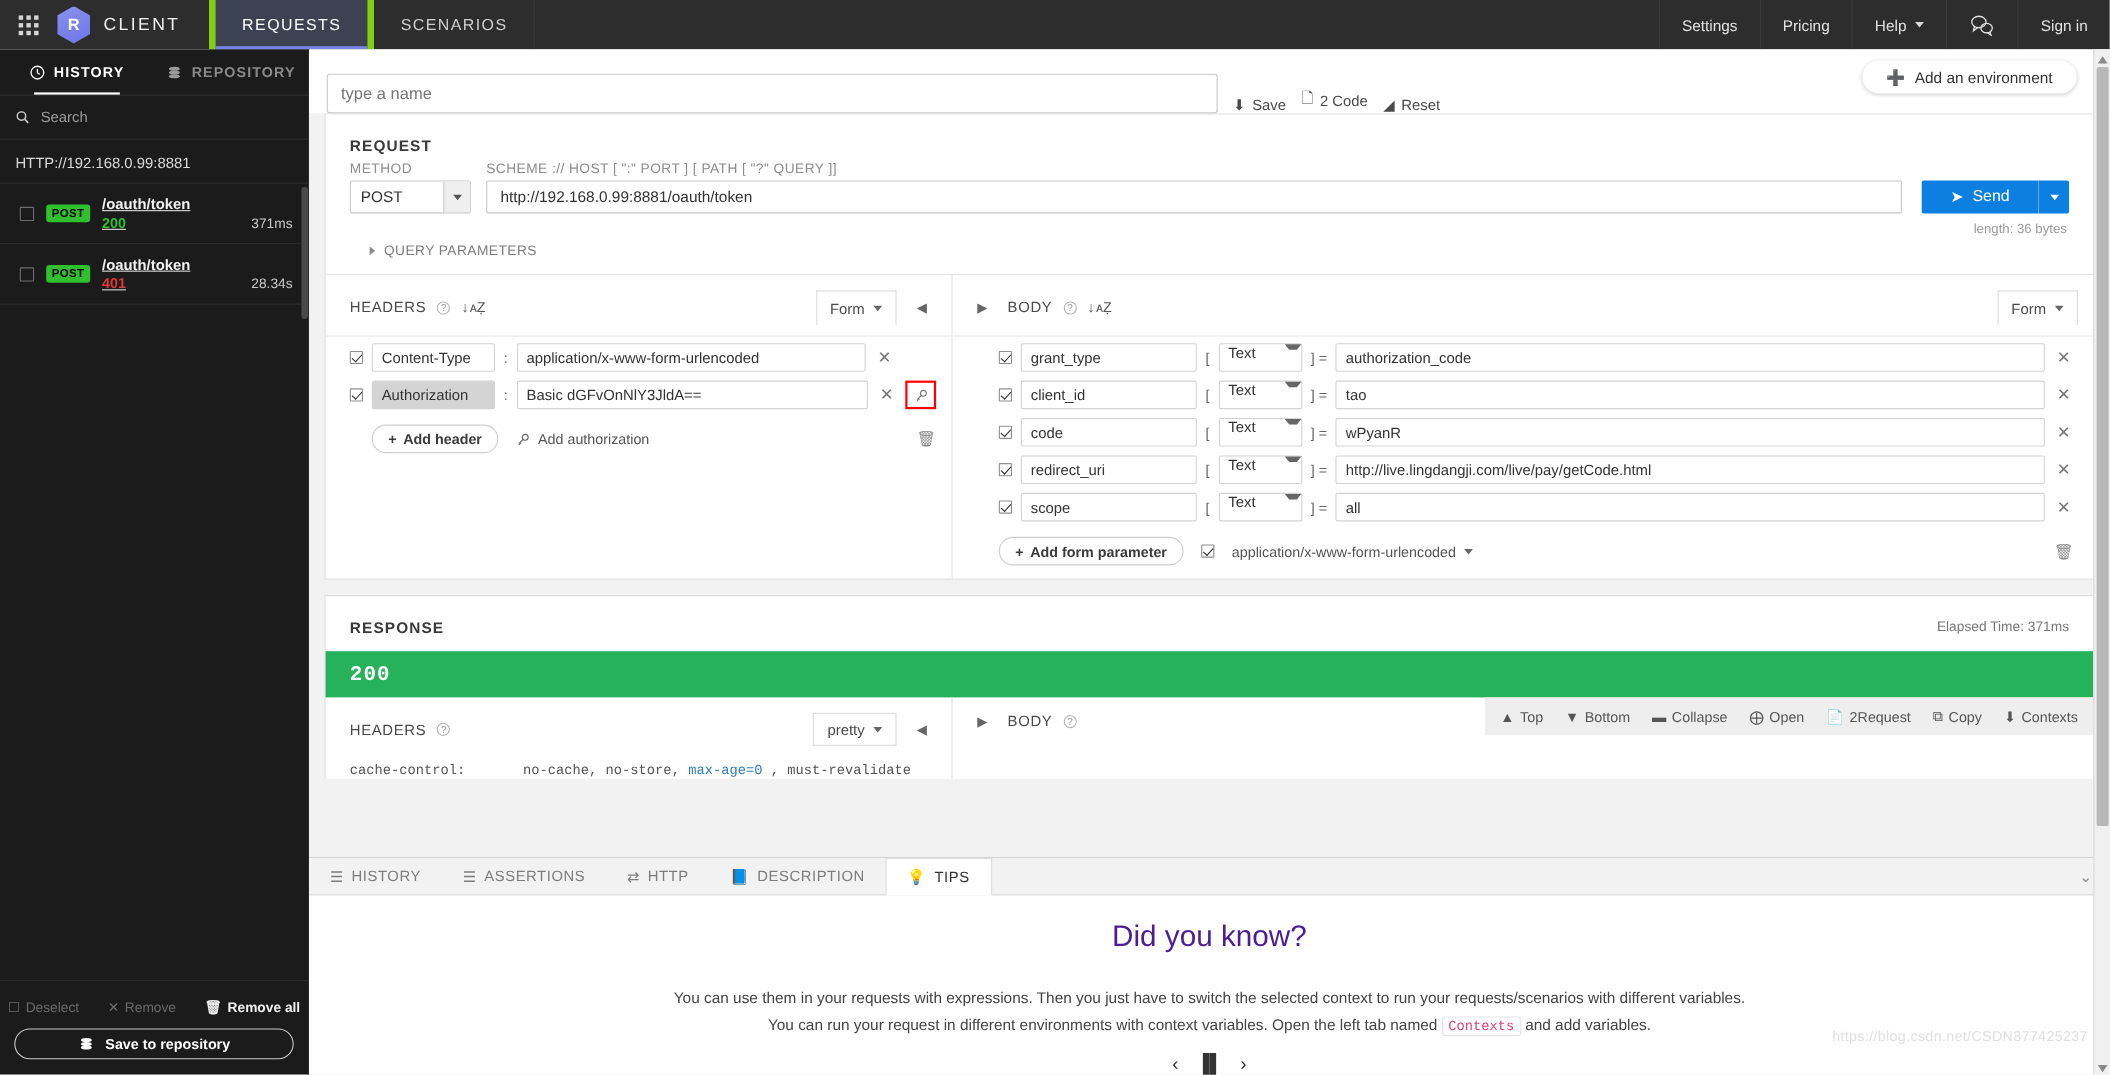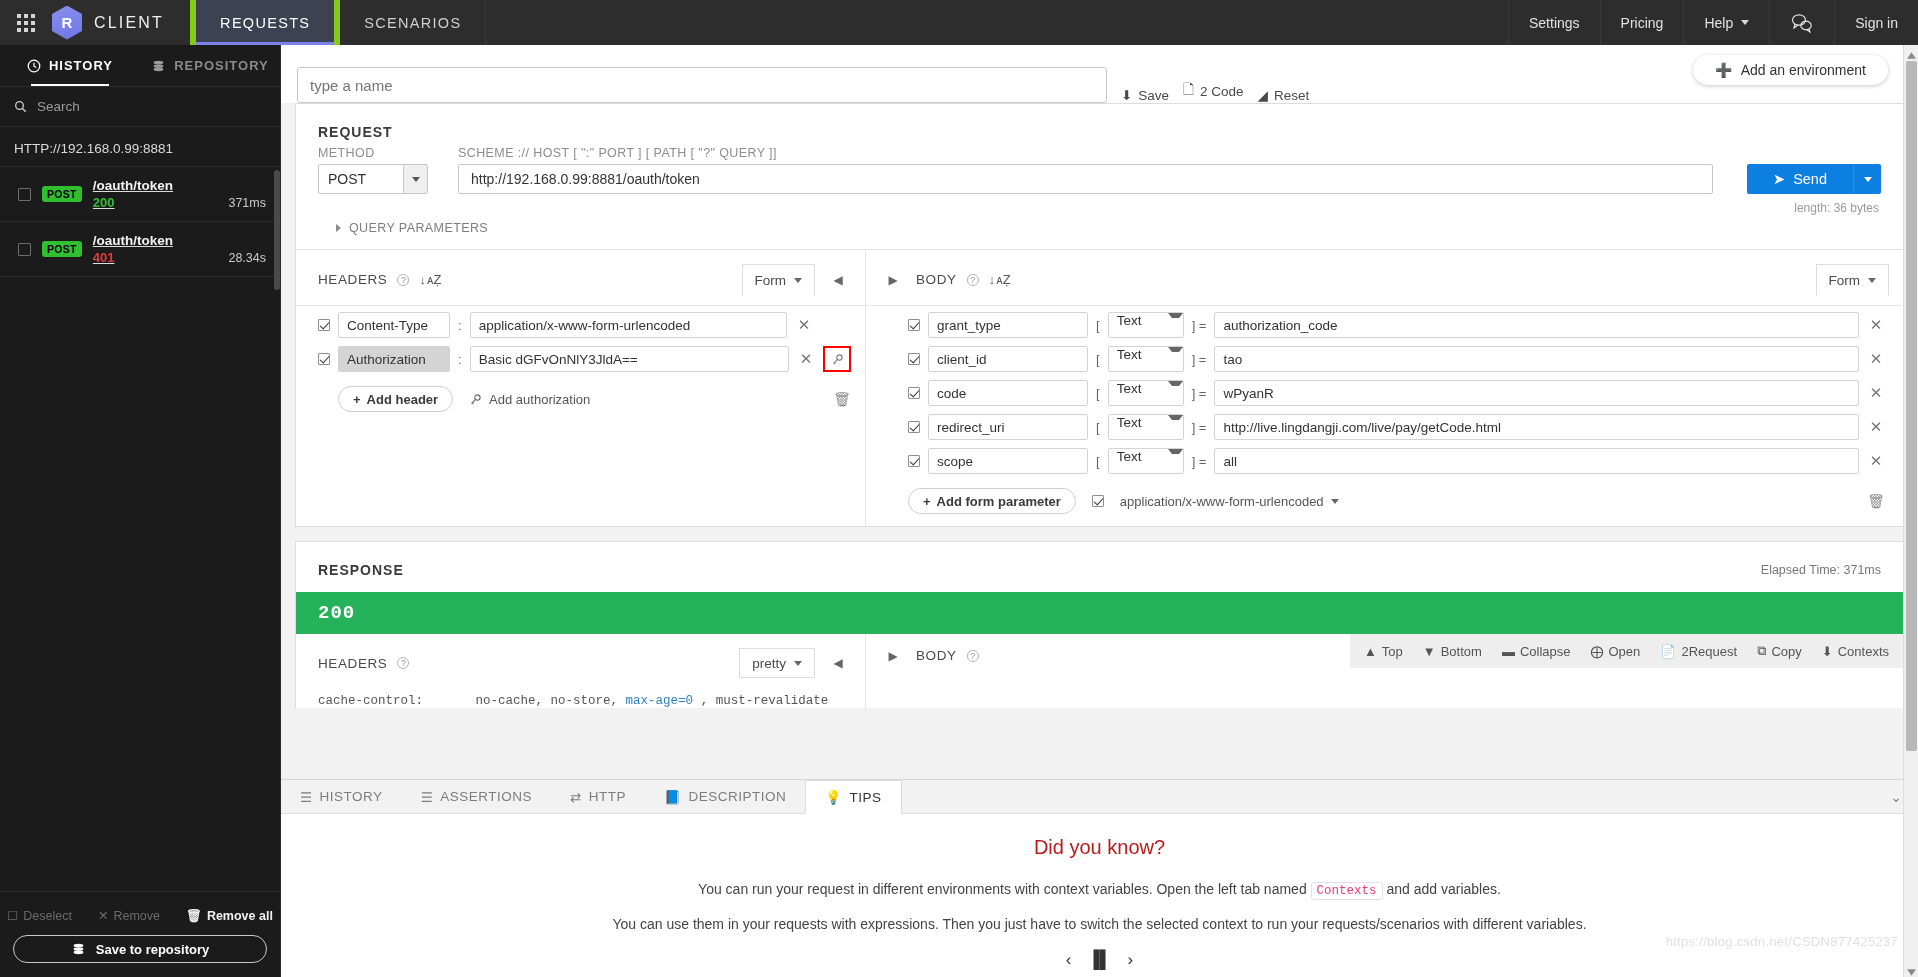--- a/index.html
+++ b/index.html
@@ -140,21 +140,21 @@
 
   .panel {
     background: #fff; margin: 0 14px; border: 1px solid #dcdcdc;
   }
   .sec-title {
     font-size: 14px; font-weight: bold; letter-spacing: 1px; color: #3a3a3a;
     padding: 20px 22px 6px 22px;
   }
   .lbl { font-size: 12.5px; color: #8d8d8d; letter-spacing: .4px; }
 
-  .req-row { display: flex; align-items: flex-end; gap: 30px; padding: 0 22px 4px 22px; }
+  .req-row { display: flex; align-items: flex-end; gap: 14px; padding: 0 22px 4px 22px; }
   .method-box { width: 110px; }
   .method-sel {
     height: 30px; border: 1px solid #c8c8c8; border-radius: 2px; display: flex;
     align-items: center; background: #fff; margin-top: 4px;
   }
   .method-sel span { flex: 1; padding-left: 9px; font-size: 14px; color: #333; }
   .method-sel .arrowbox {
     width: 24px; height: 28px; background: #efefef; border-left: 1px solid #ccc;
     display: flex; align-items: center; justify-content: center;
   }
@@ -302,21 +302,21 @@
   }
   .bt-tab.active {
     background: #fff; color: #333; border: 1px solid #dcdcdc;
     border-bottom-color: #fff; margin-bottom: -1px;
   }
   .chev-right {
     position: absolute; right: 16px; top: 9px; color: #888; font-size: 14px;
     cursor: pointer;
   }
   .tips-title {
-    text-align: center; font-size: 20px; color: #b91c1c; padding: 22px 0 18px 0;
+    text-align: center; font-size: 27px; color: #4c1d95; padding: 22px 0 18px 0;
   }
   .tips-line { text-align: center; font-size: 14px; color: #444; padding: 4px 0; }
   .code-chip {
     font-family: "Liberation Mono", monospace; font-size: 12.5px; color: #e0407b;
     border: 1px solid #e3e3e3; border-radius: 3px; padding: 1px 5px; background: #fff;
   }
   .carousel {
     display: flex; align-items: center; justify-content: center; gap: 16px;
     padding-top: 14px; color: #333; font-size: 17px;
   }
@@ -761,26 +761,26 @@
     </div>
     <div class="bt-tab active">
       <span>💡</span>
       <span>TIPS</span>
     </div>
     <div class="chev-right">⌄</div>
   </div>
 
   <div>
     <div class="tips-title">Did you know?</div>
+    <div class="tips-line" style="padding-top:14px">You can use them in your requests with expressions. Then you just have to switch the selected context to run your requests/scenarios with different variables.</div>
     <div class="tips-line">
       <span>You can run your request in different environments with context variables. Open the left tab named</span>
       <span class="code-chip">Contexts</span>
       <span>and add variables.</span>
     </div>
-    <div class="tips-line" style="padding-top:14px">You can use them in your requests with expressions. Then you just have to switch the selected context to run your requests/scenarios with different variables.</div>
     <div class="carousel">
       <span>‹</span>
       <span>▐▌</span>
       <span>›</span>
     </div>
   </div>
   <div class="watermark">https://blog.csdn.net/CSDN877425237</div>
 </div>
 
 <div class="vscroll">

